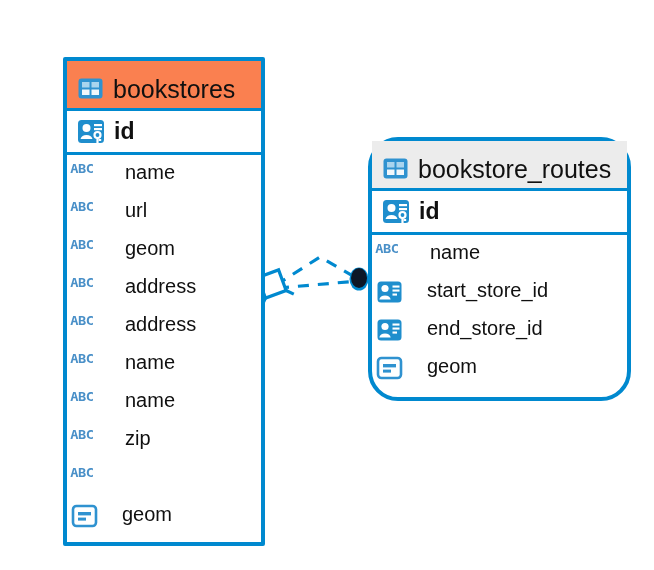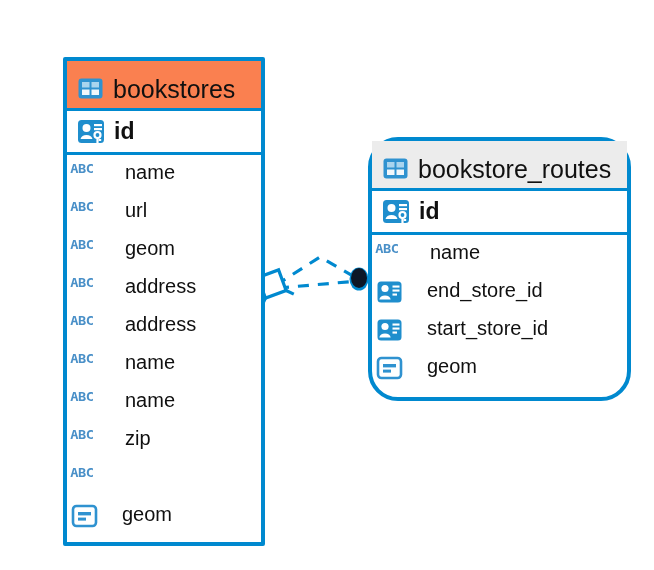--- a/index.html
+++ b/index.html
@@ -285,35 +285,35 @@
         <span class="icon">
           <svg width="27" height="24" viewBox="0 0 27 24">
             <rect x="1.5" y="1.5" width="24" height="21" rx="3.5" fill="#1f8ecd"></rect>
             <circle cx="9" cy="8.5" r="3.6" fill="#ffffff"></circle>
             <path d="M 3.3 19.5 a 5.8 5 0 0 1 11.4 0 z" fill="#ffffff"></path>
             <rect x="16.5" y="5.5" width="7" height="2.1" fill="#ffffff"></rect>
             <rect x="16.5" y="9.5" width="7" height="2.1" fill="#ffffff"></rect>
             <rect x="16.5" y="13.5" width="4.5" height="2.1" fill="#ffffff"></rect>
           </svg>
         </span>
-        <span class="field-label">end_store_id</span>
+        <span class="field-label">start_store_id</span>
       </div>
 
       <div class="field-row">
         <span class="icon">
           <svg width="27" height="24" viewBox="0 0 27 24">
             <rect x="1.5" y="1.5" width="24" height="21" rx="3.5" fill="#1f8ecd"></rect>
             <circle cx="9" cy="8.5" r="3.6" fill="#ffffff"></circle>
             <path d="M 3.3 19.5 a 5.8 5 0 0 1 11.4 0 z" fill="#ffffff"></path>
             <rect x="16.5" y="5.5" width="7" height="2.1" fill="#ffffff"></rect>
             <rect x="16.5" y="9.5" width="7" height="2.1" fill="#ffffff"></rect>
             <rect x="16.5" y="13.5" width="4.5" height="2.1" fill="#ffffff"></rect>
           </svg>
         </span>
-        <span class="field-label">start_store_id</span>
+        <span class="field-label">end_store_id</span>
       </div>
 
       <div class="field-row">
         <span class="icon">
           <svg width="27" height="24" viewBox="0 0 27 24">
             <rect x="2" y="2" width="23" height="20" rx="3.5" fill="#ffffff" stroke="#2f92d0" stroke-width="2.6"></rect>
             <rect x="7" y="8" width="13" height="3.4" fill="#2f92d0"></rect>
             <rect x="7" y="13.6" width="8" height="3" fill="#2f92d0"></rect>
           </svg>
         </span>

